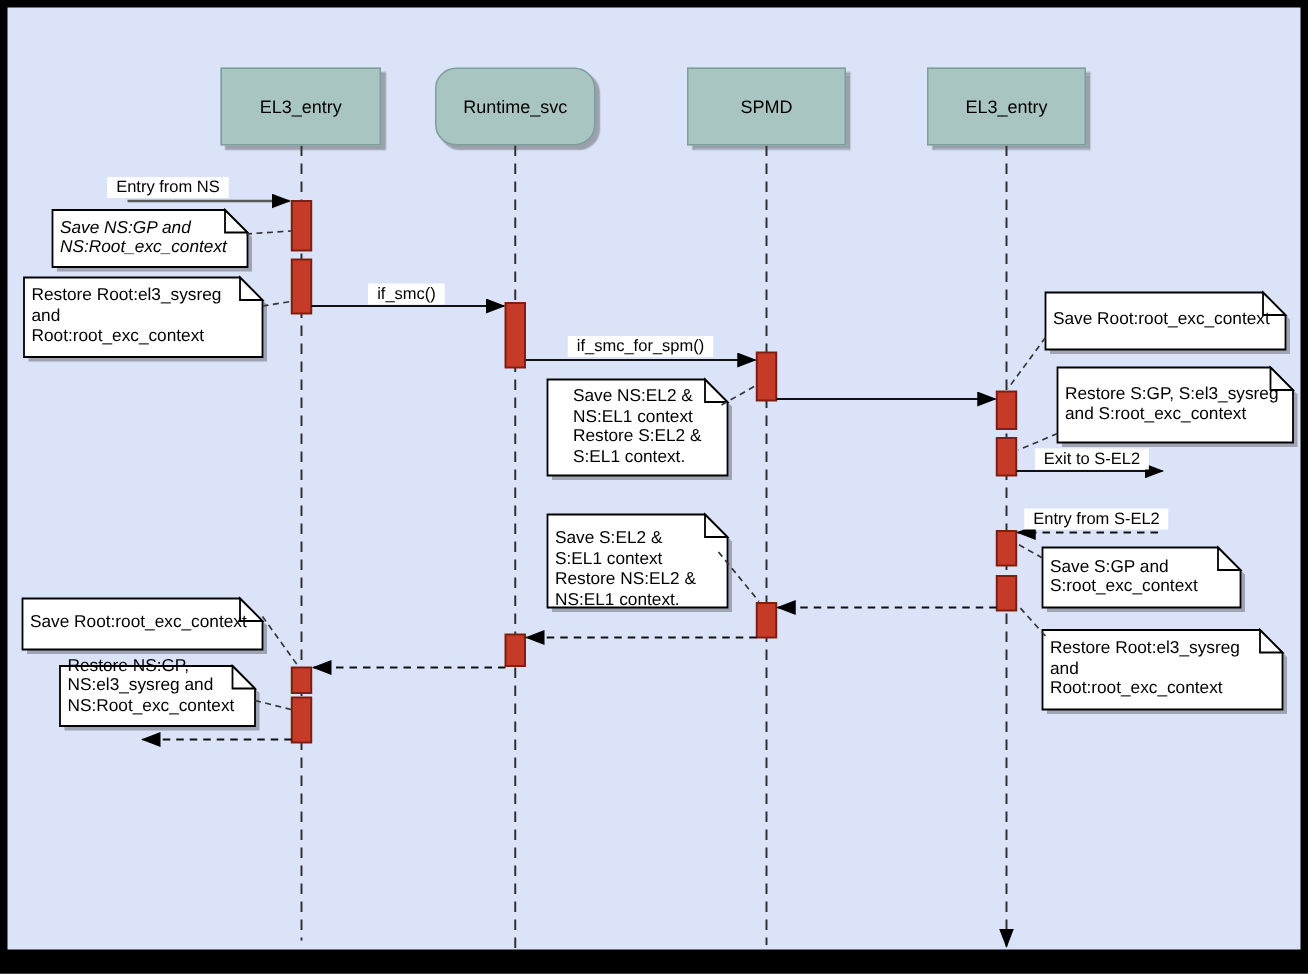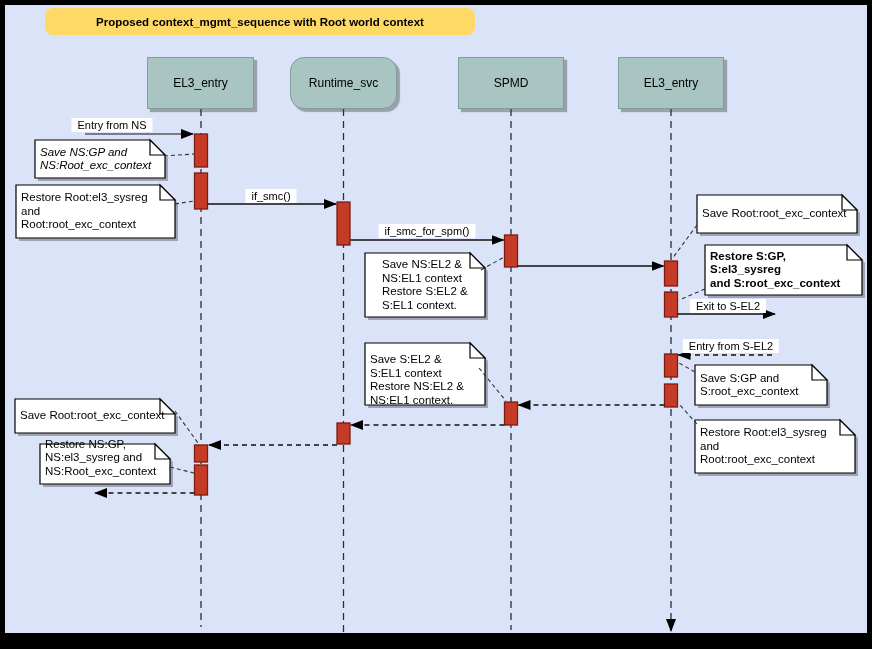--- a/index.html
+++ b/index.html
@@ -11,21 +11,21 @@
 
   .title-box{position:absolute;left:45px;top:8px;width:430px;height:27px;
              background:var(--title_bg,#ffd966);border-radius:8px;
              display:flex;align-items:center;justify-content:center;
              font-weight:bold;font-size:11.5px;color:#000;}
 
   .head{position:absolute;top:45px;height:52px;
         background:var(--lifeline_box_bg,#a8c5c2);
         border:1px solid #7e9e9b;box-shadow:3px 3px 1px rgba(60,60,60,.4);
         display:flex;align-items:center;justify-content:center;
-        font-size:12px;color:#000;box-sizing:border-box;margin-top:12px;}
+        font-size:12px;color:#000;box-sizing:border-box;}
 
   .note-text{position:absolute;display:flex;align-items:center;
              white-space:pre-line;font-size:11.5px;line-height:13.5px;
              color:#000;padding-left:5px;box-sizing:border-box;}
 
   .msg-label{position:absolute;background:#fff;font-size:11px;line-height:14px;
              padding:0 6px;color:#000;transform:translateX(-50%);white-space:nowrap;}
 
   
   .lifeline{stroke:#2e2e2e;stroke-width:1.3;stroke-dasharray:7 5;fill:none;}
@@ -136,21 +136,20 @@
     <line class="solid-msg" x1="517.5" y1="266" x2="663.5" y2="266" marker-end="url(#ah)"></line>
     <line class="solid-msg" x1="677.5" y1="314" x2="775" y2="314" marker-end="url(#ah)"></line>
 
     <line class="dash-msg" x1="772" y1="355" x2="678.5" y2="355" marker-end="url(#ah)"></line>
     <line class="dash-msg" x1="664.5" y1="405" x2="518.5" y2="405" marker-end="url(#ah)"></line>
     <line class="dash-msg" x1="504.5" y1="425" x2="351" y2="425" marker-end="url(#ah)"></line>
     <line class="dash-msg" x1="337" y1="445" x2="209" y2="445" marker-end="url(#ah)"></line>
     <line class="dash-msg" x1="194.5" y1="493" x2="95" y2="493" marker-end="url(#ah)"></line>
   </svg>
 
-  <div class="title-box">Proposed context_mgmt_sequence with Root world context</div>
 
   <div class="head" style="left:147px;width:107px;">EL3_entry</div>
   <div class="head" style="left:290px;width:107px;border-radius:14px;">Runtime_svc</div>
   <div class="head" style="left:458px;width:106px;">SPMD</div>
   <div class="head" style="left:618px;width:106px;">EL3_entry</div>
 
   <div class="msg-label" style="left:112px;top:118px;">Entry from NS</div>
   <div class="msg-label" style="left:271px;top:189px;">if_smc()</div>
   <div class="msg-label" style="left:427px;top:224px;">if_smc_for_spm()</div>
   <div class="msg-label" style="left:728px;top:299px;">Exit to S-EL2</div>
@@ -163,21 +162,21 @@
 Root:root_exc_context</div>
   <div class="note-text" style="left:377px;top:253px;width:117px;height:64px;">Save NS:EL2 &amp;
 NS:EL1 context
 Restore S:EL2 &amp;
 S:EL1 context.</div>
   <div class="note-text" style="left:365px;top:343px;width:117px;height:74px;">Save S:EL2 &amp;
 S:EL1 context
 Restore NS:EL2 &amp;
 NS:EL1 context.</div>
   <div class="note-text" style="left:697px;top:195px;width:157px;height:38px;">Save Root:root_exc_context</div>
-  <div class="note-text" style="left:705px;top:245px;width:154px;height:50px;font-weight:bold;">Restore S:GP, S:el3_sysreg
+  <div class="note-text" style="left:705px;top:245px;width:154px;height:50px;">Restore S:GP, S:el3_sysreg
 and S:root_exc_context</div>
   <div class="note-text" style="left:695px;top:365px;width:129px;height:40px;">Save S:GP and
 S:root_exc_context</div>
   <div class="note-text" style="left:695px;top:420px;width:157px;height:53px;">Restore Root:el3_sysreg
 and
 Root:root_exc_context</div>
   <div class="note-text" style="left:15px;top:399px;width:157px;height:34px;">Save Root:root_exc_context</div>
   <div class="note-text" style="left:40px;top:444px;width:127px;height:28px;">Restore NS:GP,
 NS:el3_sysreg and
 NS:Root_exc_context</div>

